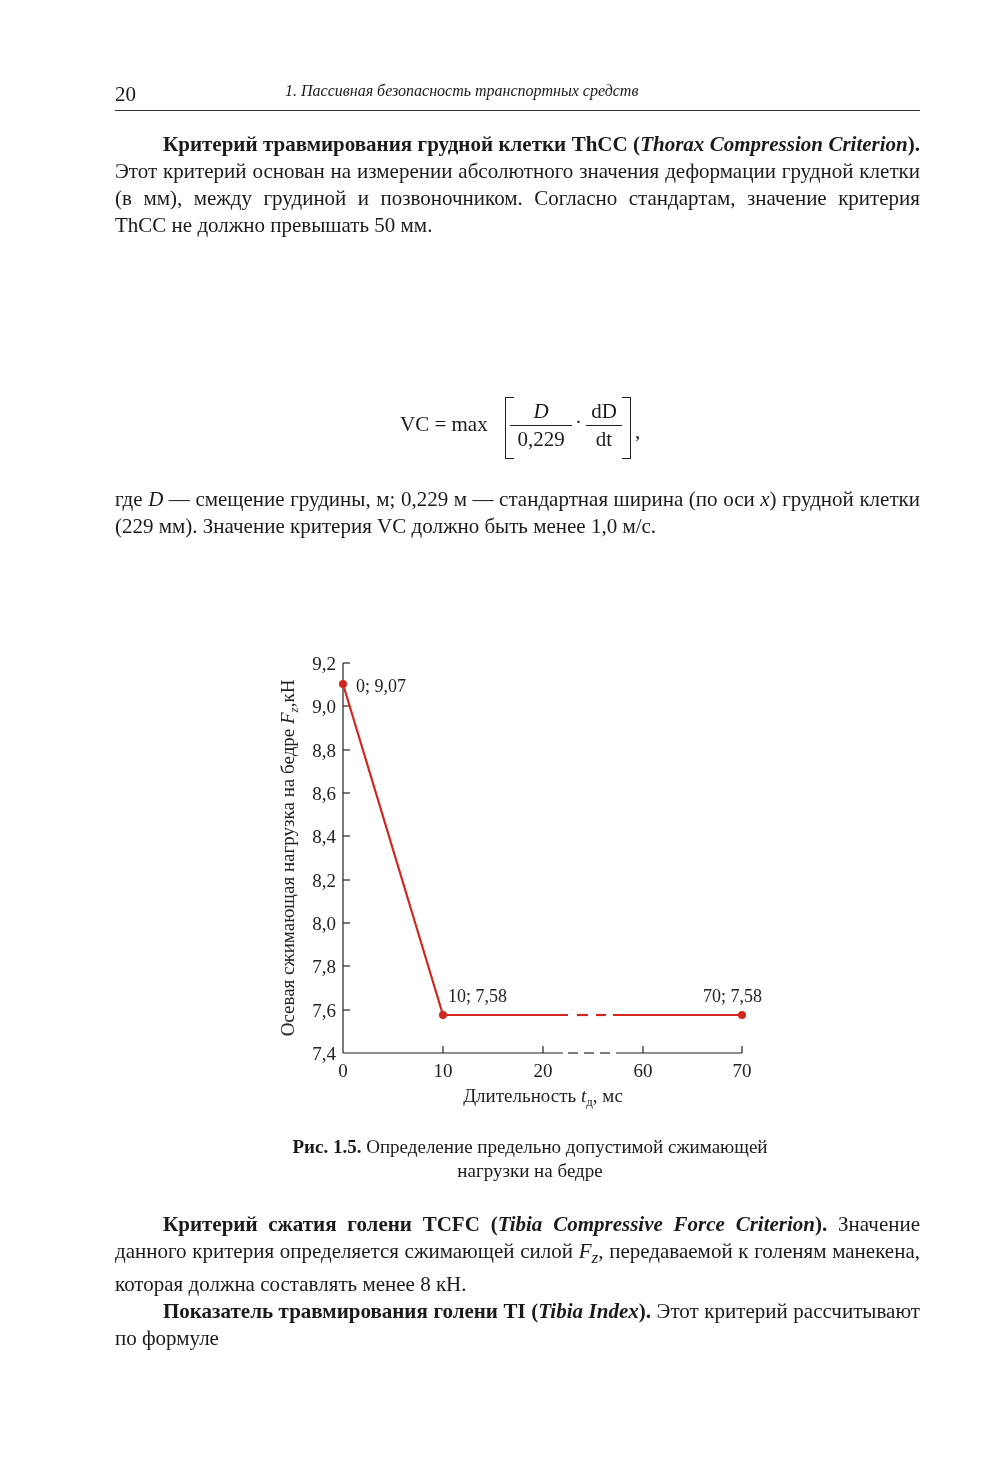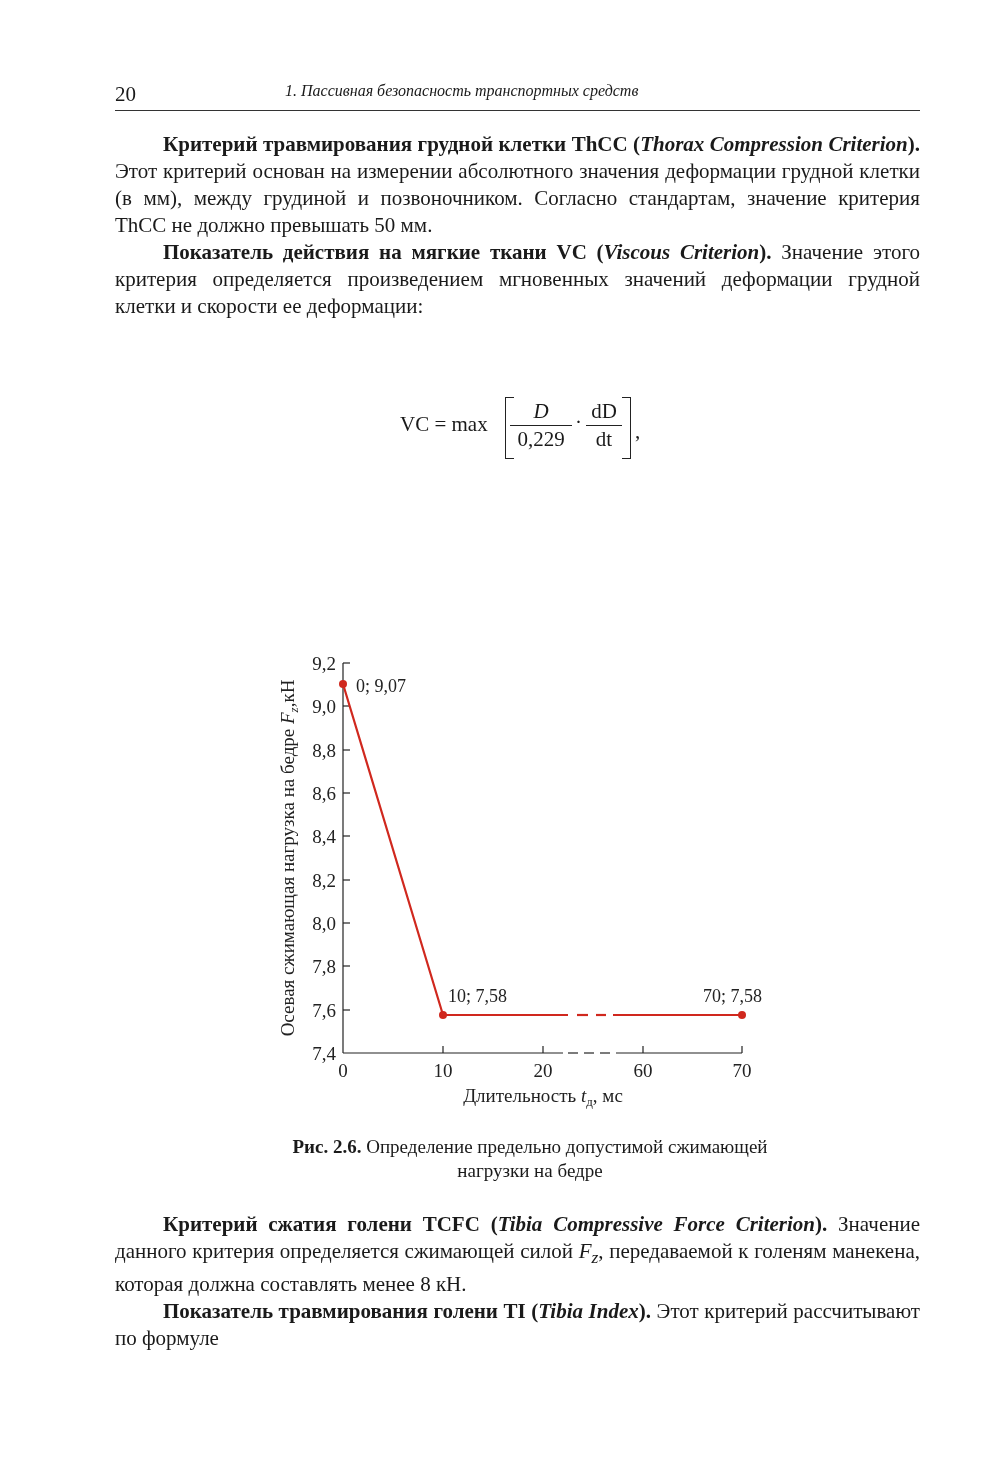--- a/index.html
+++ b/index.html
@@ -37,21 +37,20 @@
 
 <div class="page">
 
   <div class="header">
     <span class="num">20</span>
     <span class="title">1. Пассивная безопасность транспортных средств</span>
   </div>
 
   <div class="text" style="top:131px;">
     <p><b>Критерий травмирования грудной клетки ThCC (</b><b><i>Thorax Compression Criterion</i></b><b>).</b><span> Этот критерий основан на измерении абсолютного значения деформации грудной клетки (в мм), между грудиной и позвоночником. Согласно стандартам, значение критерия ThCC не должно превышать 50 мм.</span></p>
-    <p><b>Показатель действия на мягкие ткани VC (</b><b><i>Viscous Criterion</i></b><b>).</b><span> Значение этого критерия определяется произведением мгновенных значений деформации грудной клетки и скорости ее деформации:</span></p>
   </div>
 
   <div class="formula">
     <span class="f-lhs">VC = max</span>
     <span class="f-brk l"></span>
     <span class="frac f1">
       <i class="num">D</i>
       <span class="bar"></span>
       <span class="den">0,229</span>
     </span>
@@ -59,20 +58,21 @@
     <span class="frac f2">
       <span class="num">dD</span>
       <span class="bar"></span>
       <span class="den">dt</span>
     </span>
     <span class="f-brk r"></span>
     <span class="f-comma">,</span>
   </div>
 
   <div class="text" style="top:486px;">
+    <p class="noind"><span>где </span><i>D</i><span> — смещение грудины, м; 0,229 м — стандартная ширина (по оси </span><i>x</i><span>) грудной клетки (229 мм). Значение критерия VC должно быть менее 1,0 м/с.</span></p>
   </div>
 
   <div class="chart">
     <svg width="520" height="470" viewBox="260 645 520 470" xmlns="http://www.w3.org/2000/svg" font-family="Liberation Serif, DejaVu Serif, serif">
 
       <g stroke="#222" stroke-width="1.2">
         <line x1="343" y1="663" x2="343" y2="1053"></line>
         <line x1="343" y1="663" x2="350" y2="663"></line>
         <line x1="343" y1="706" x2="350" y2="706"></line>
         <line x1="343" y1="750" x2="350" y2="750"></line>
@@ -132,21 +132,21 @@
       </g>
       <g font-size="18" fill="#222">
         <text x="356" y="692">0; 9,07</text>
         <text x="448" y="1002">10; 7,58</text>
         <text x="762" y="1002" text-anchor="end">70; 7,58</text>
       </g>
     </svg>
   </div>
 
   <div class="caption">
-    <b>Рис. 2.6.</b><span> Определение предельно допустимой сжимающей нагрузки на бедре</span>
+    <b>Рис. 1.5.</b><span> Определение предельно допустимой сжимающей нагрузки на бедре</span>
   </div>
 
   <div class="text" style="top:1211px;">
     <p><b>Критерий сжатия голени TCFC (</b><b><i>Tibia Compressive Force Criterion</i></b><b>).</b><span> Значение данного критерия определяется сжимающей силой </span><i>F</i><sub><i>z</i></sub><span>, передаваемой к голеням манекена, которая должна составлять менее 8 кН.</span></p>
     <p><b>Показатель травмирования голени TI (</b><b><i>Tibia Index</i></b><b>).</b><span> Этот критерий рассчитывают по формуле</span></p>
   </div>
 
 </div>
 
 </body></html>

